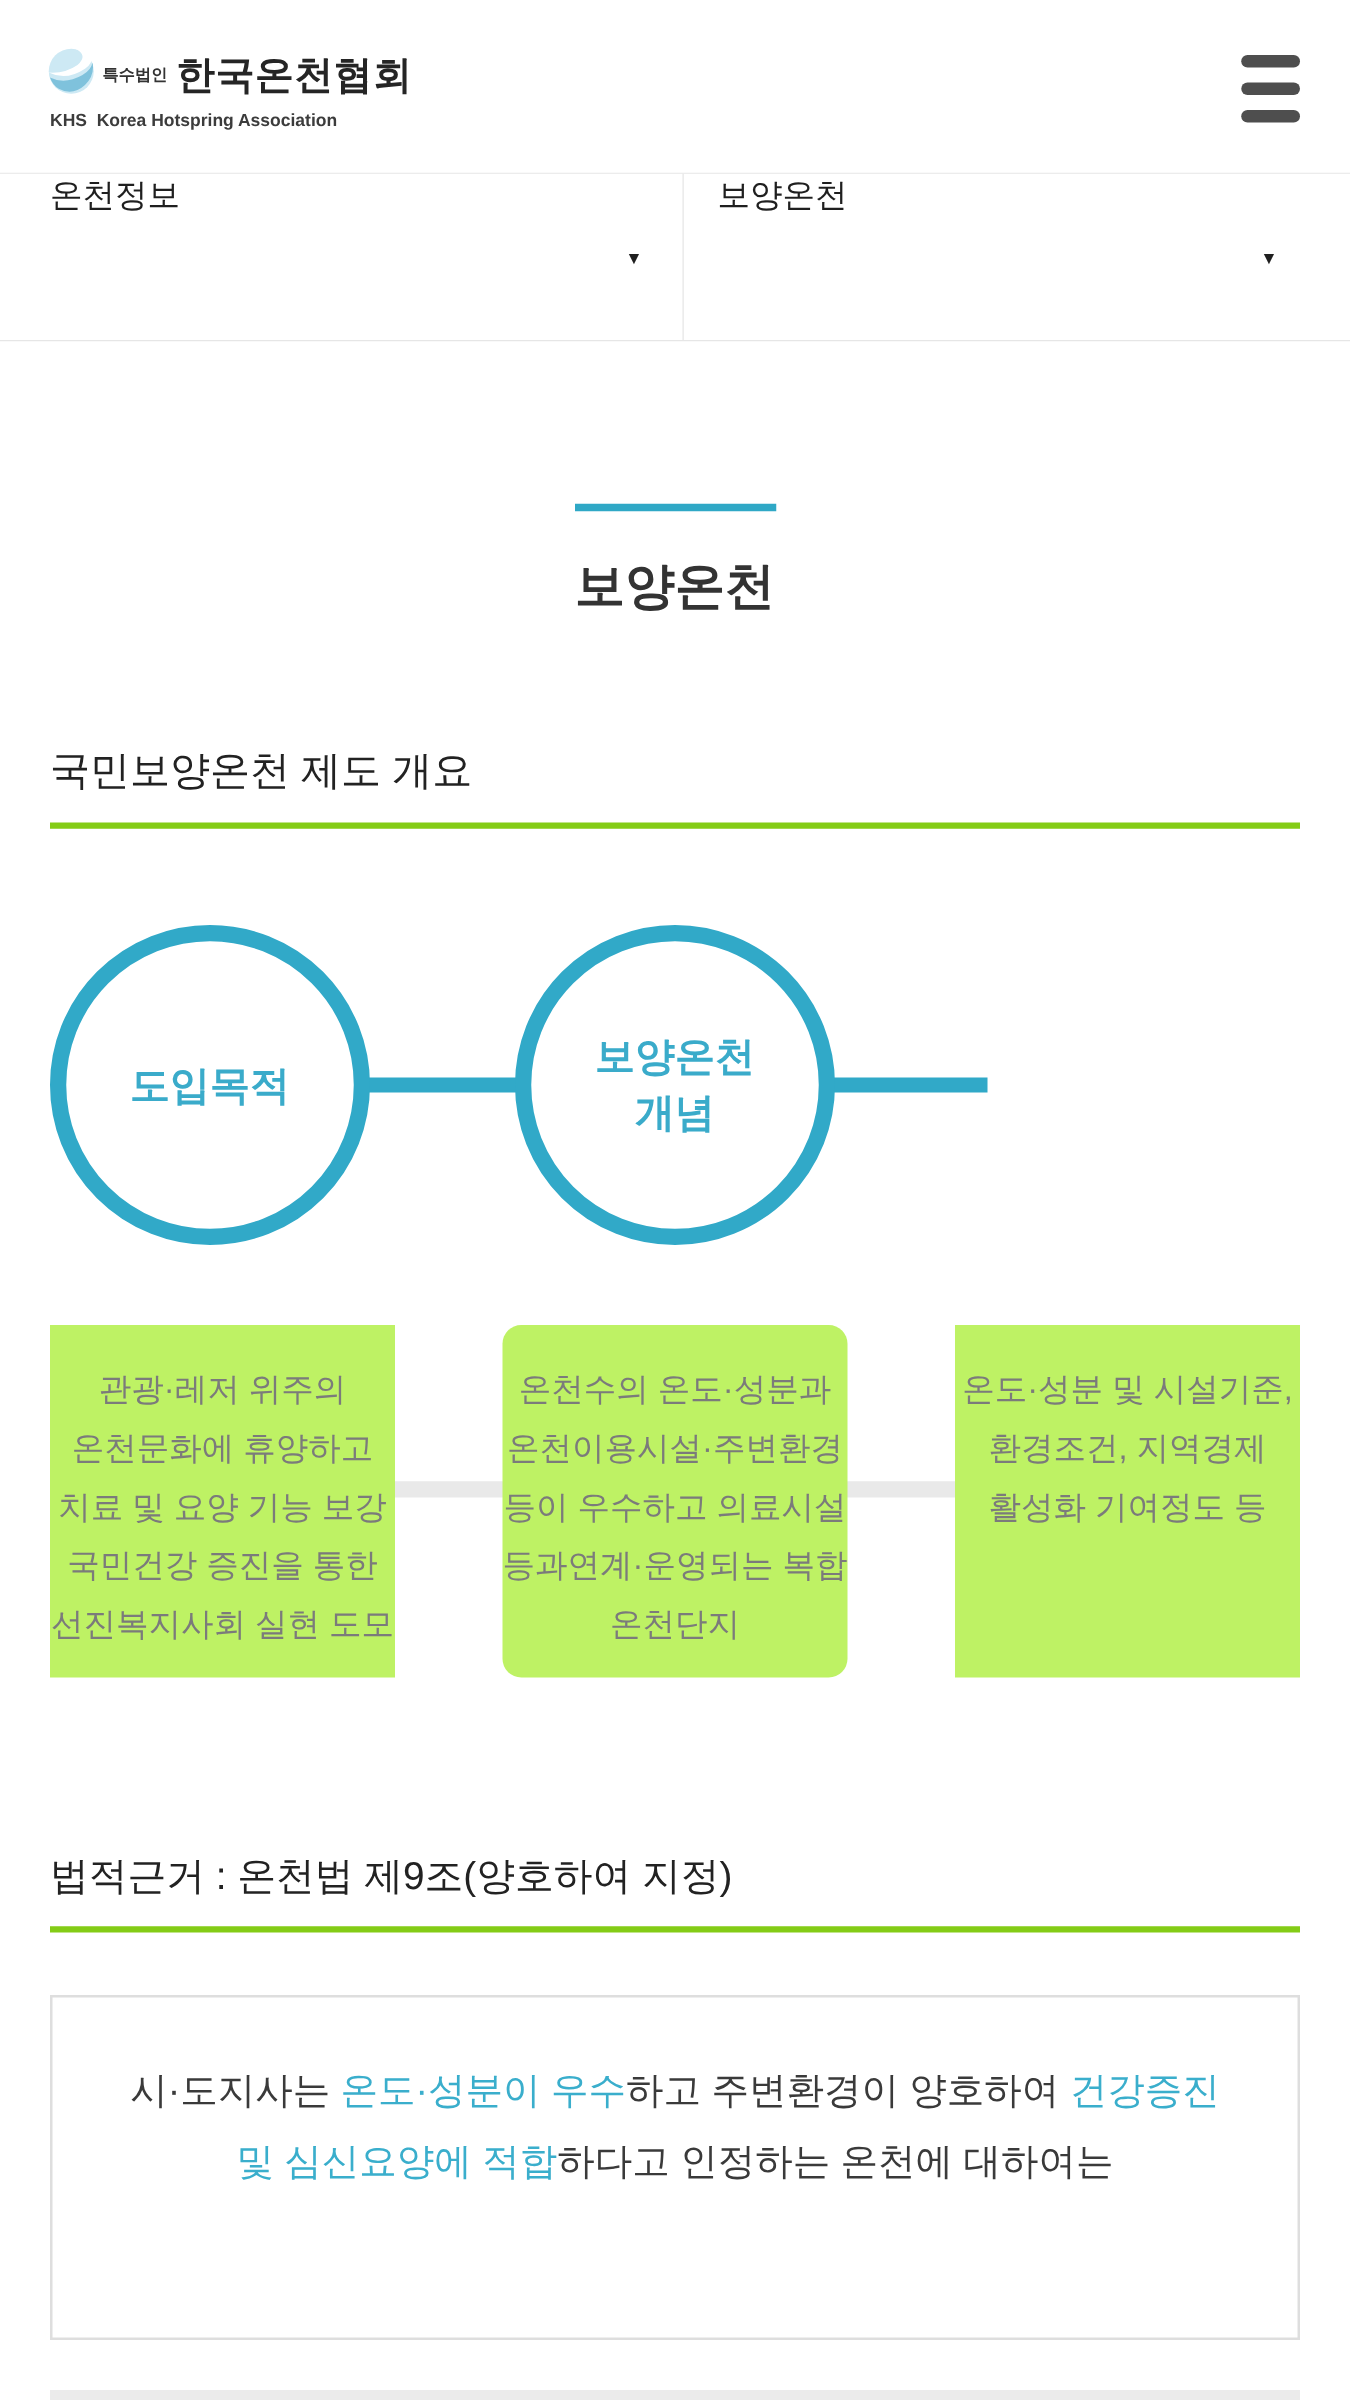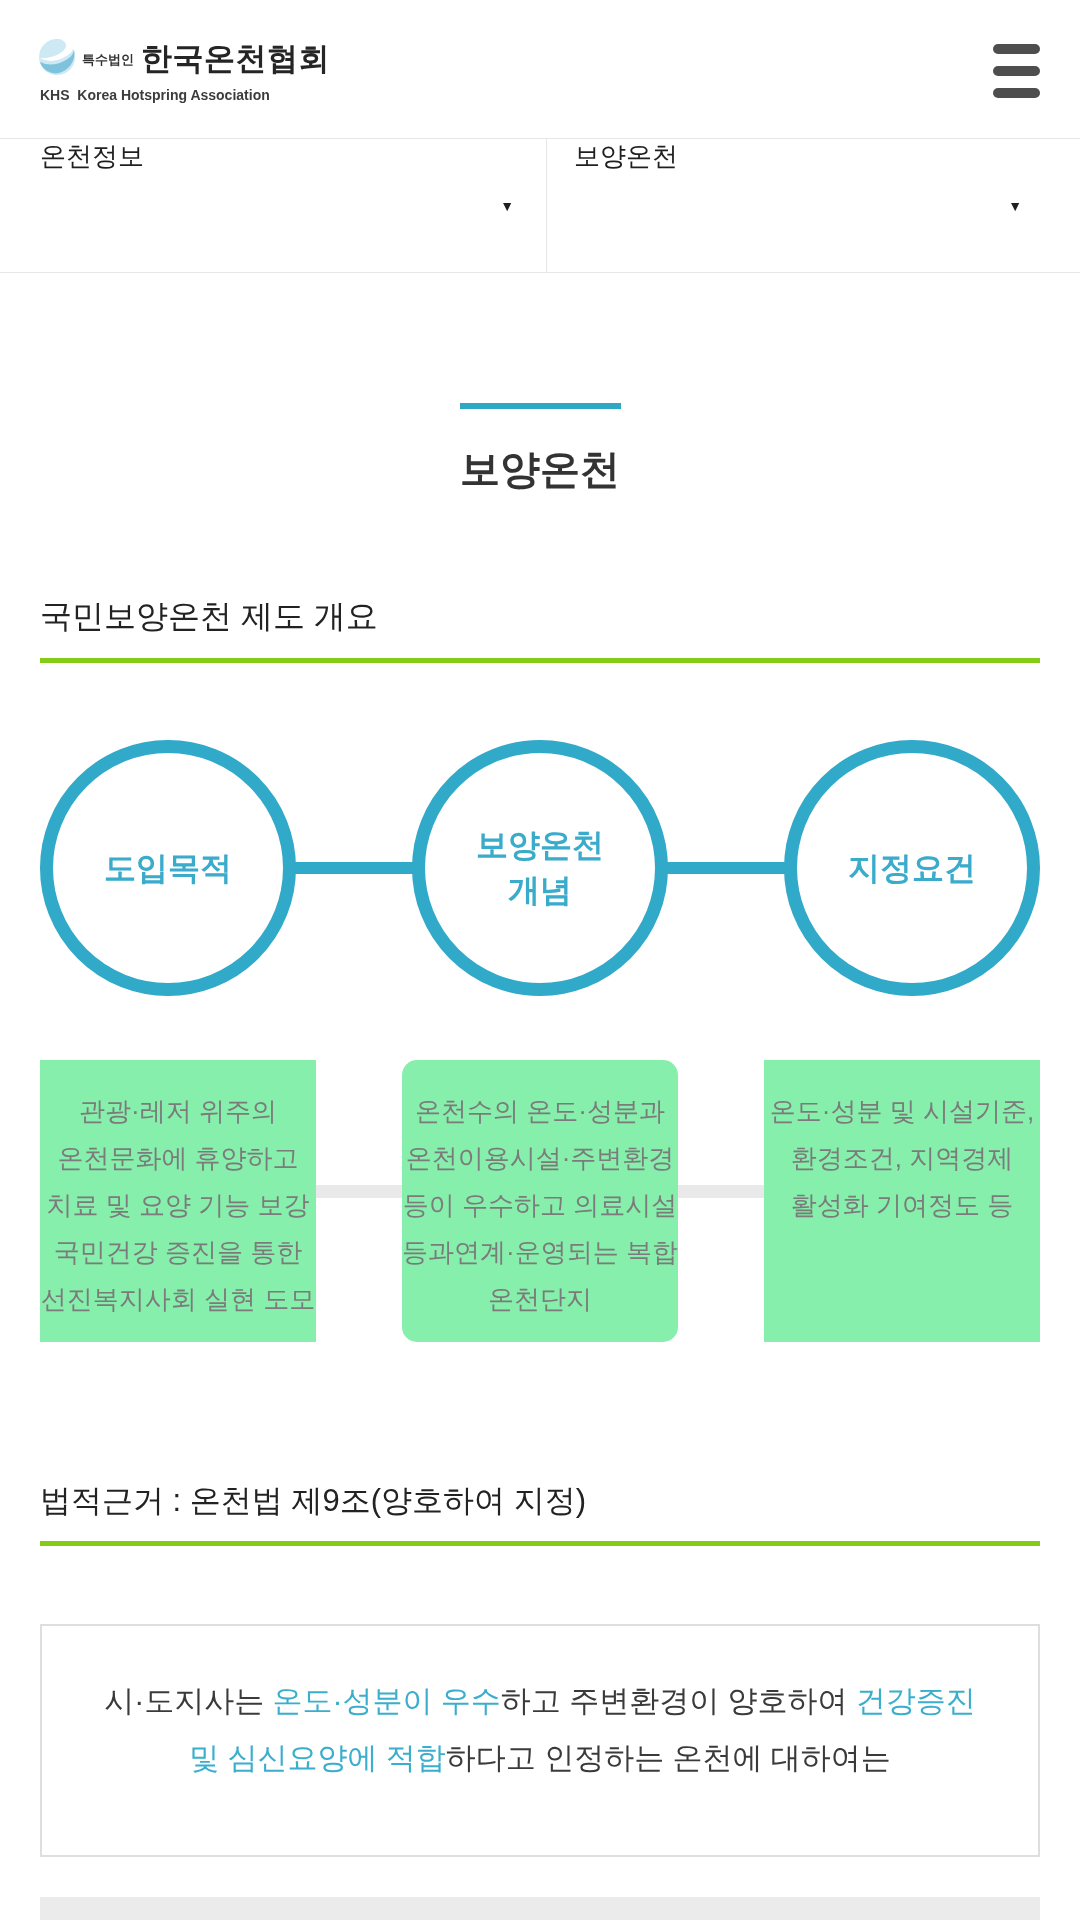--- a/index.html
+++ b/index.html
@@ -43,29 +43,29 @@
   .circle { position:absolute; top:0; width:256px; height:256px; border-radius:50%;
     border:13px solid #31a9c8; background:#fff; z-index:1;
     display:flex; align-items:center; justify-content:center; text-align:center; }
   .circle.c1 { left:0; } .circle.c2 { left:372px; } .circle.c3 { left:744px; }
   .circle-label { font-size:32px; line-height:45px; font-weight:700; color:#3aabca; white-space:pre-line; }
   .tconn { position:absolute; top:122px; height:12px; background:#31a9c8; z-index:0; }
   .tconn.t1 { left:250px; width:128px; } .tconn.t2 { left:622px; width:128px; }
 
   
   .boxes { position:relative; height:282px; margin-top:64px; }
-  .gbox { position:absolute; top:0; width:276px; height:282px; background:#86efac; z-index:1;
+  .gbox { position:absolute; top:0; width:276px; height:282px; background:#bef264; z-index:1;
     padding-top:28px; text-align:center; }
   .gbox.b1 { left:0; } .gbox.b2 { left:362px;border-radius:15px; } .gbox.b3 { left:724px; }
   .gbox-text { font-size:26px; line-height:47px; color:#7b7b7b; white-space:pre-line; }
   .gconn { position:absolute; top:125px; height:13px; background:#e9e9e9; z-index:0; }
   .gconn.g1 { left:270px; width:98px; } .gconn.g2 { left:632px; width:98px; }
 
   
-  .quote { margin-top:78px; height:233px; border:2px solid #dedede; padding:46px 30px 0;
+  .quote { margin-top:50px; height:276px; border:2px solid #dedede; padding:46px 30px 0;
     text-align:center; font-size:30px; line-height:57px; color:#3a3a3a; }
   .hl { color:#3aaecc; }
   .hl-u { color:#3aaecc; text-decoration:underline; text-underline-offset:5px; }
 
   .bottom-strip { margin-top:40px; height:80px; background:#ebebeb; }
 </style>
 </head>
 <body>
 
 <div class="header">
@@ -114,23 +114,20 @@
   <div class="circles">
     <div class="tconn t1"></div>
     <div class="tconn t2"></div>
     <div class="circle c1">
       <span class="circle-label">도입목적</span>
     </div>
     <div class="circle c2">
       <span class="circle-label">보양온천
 개념</span>
     </div>
-    <div class="circle c3">
-      <span class="circle-label">지정요건</span>
-    </div>
   </div>
 
   <div class="boxes">
     <div class="gconn g1"></div>
     <div class="gconn g2"></div>
     <div class="gbox b1">
       <div class="gbox-text">관광·레저 위주의
 온천문화에 휴양하고
 치료 및 요양 기능 보강
 국민건강 증진을 통한

